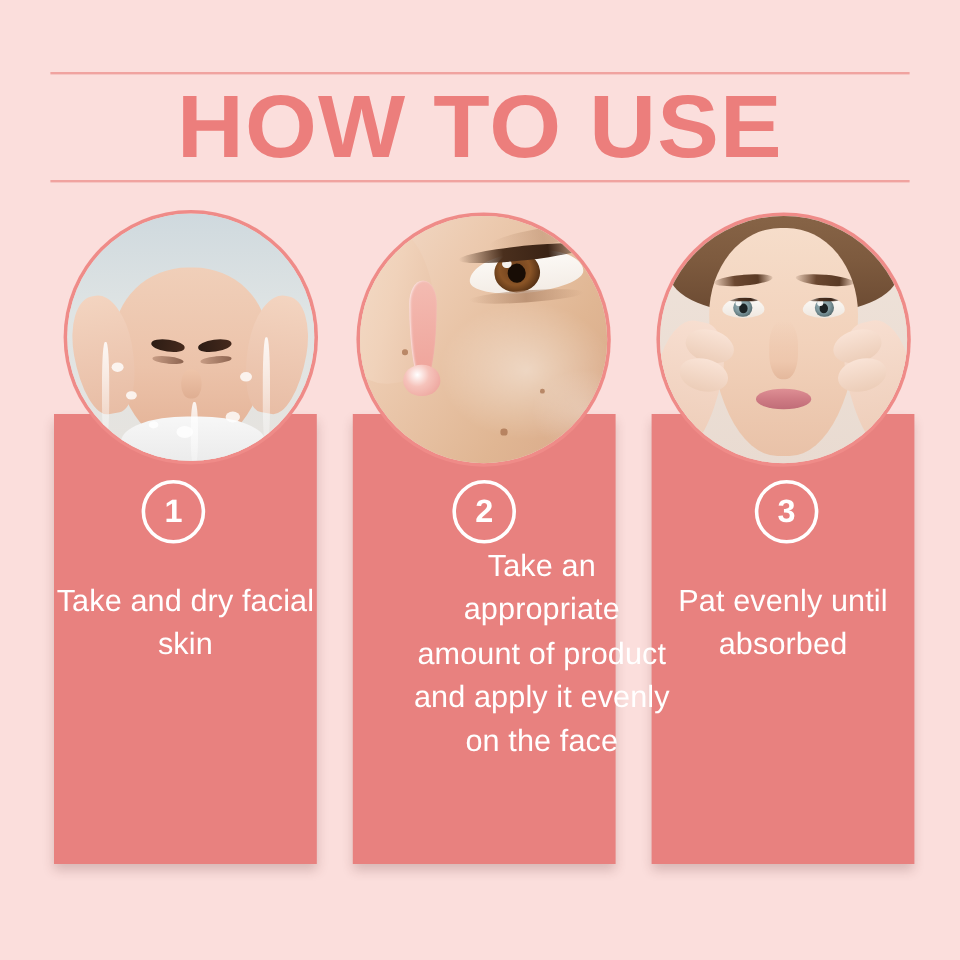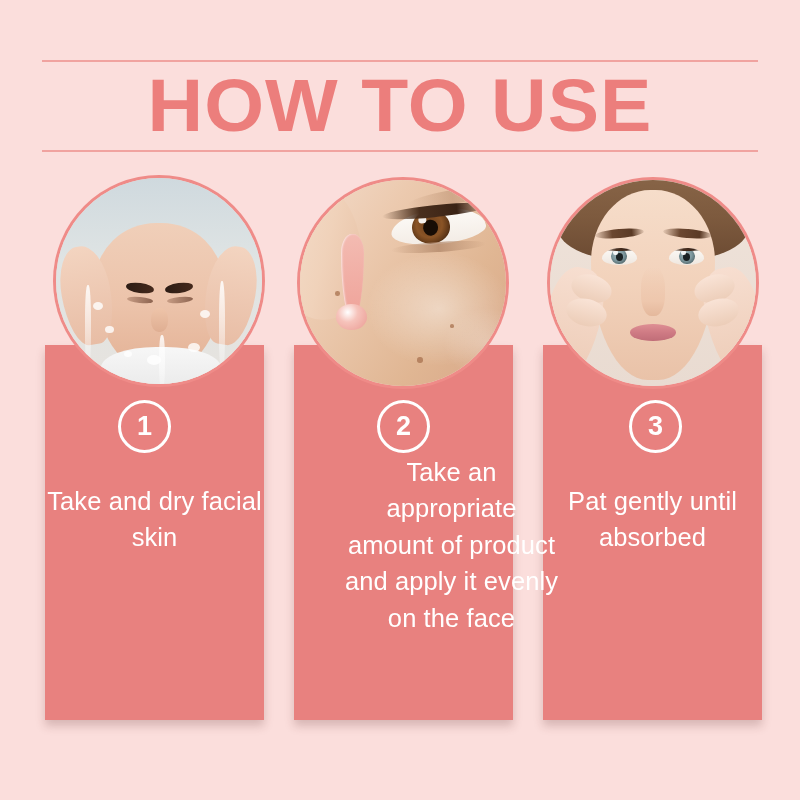--- a/index.html
+++ b/index.html
@@ -295,16 +295,16 @@
         <div class="p3-hand l"></div>
         <div class="p3-hand r"></div>
         <div class="p3-finger" style="left:10%;top:46%;width:20%;transform:rotate(16deg);"></div>
         <div class="p3-finger" style="left:8%;top:58%;width:20%;transform:rotate(14deg);"></div>
         <div class="p3-finger" style="right:10%;top:46%;width:20%;transform:rotate(-16deg);"></div>
         <div class="p3-finger" style="right:8%;top:58%;width:20%;transform:rotate(-14deg);"></div>
       </div>
     </div>
 
     <div class="badge">3</div>
-    <div class="caption">Pat gently until absorbed</div>
+    <div class="caption">Pat evenly until absorbed</div>
   </div>
 
 </div>
 
 </body></html>

